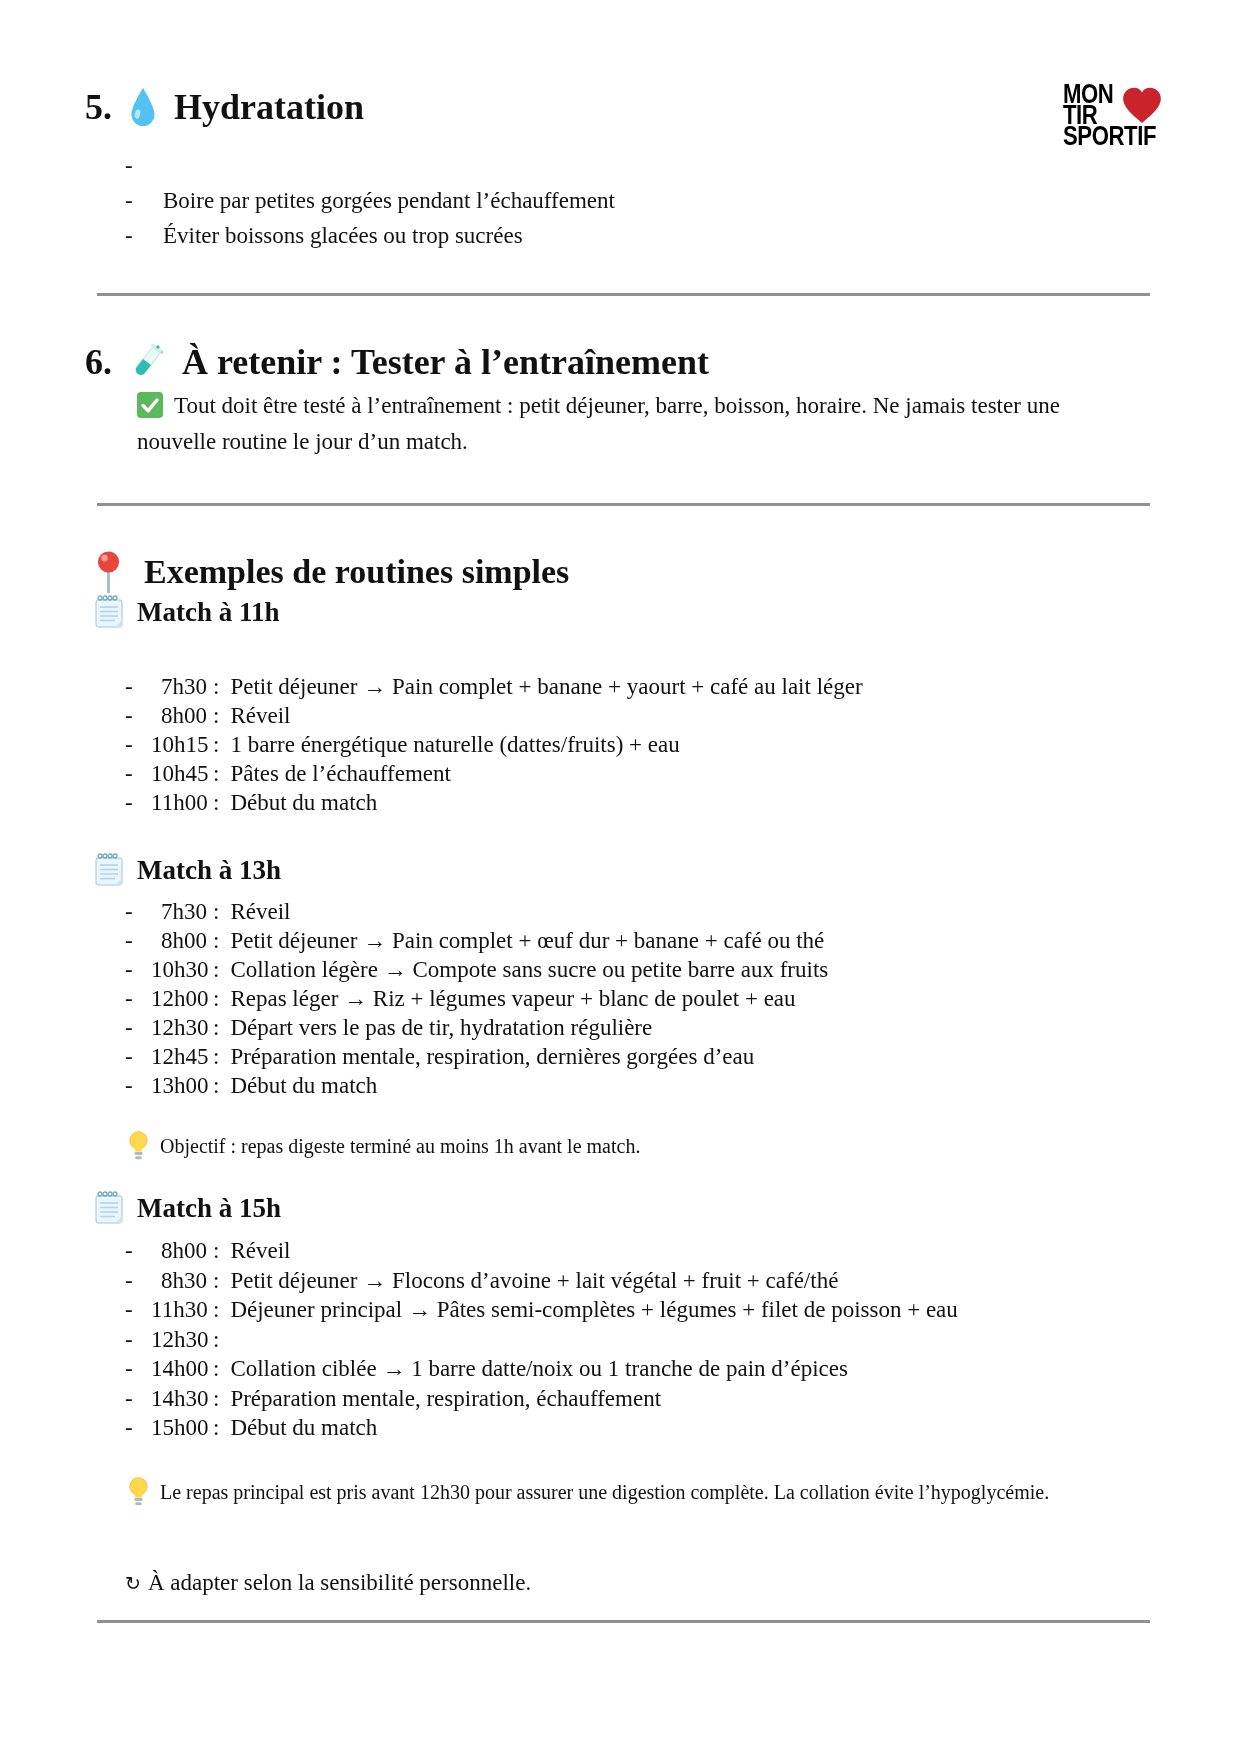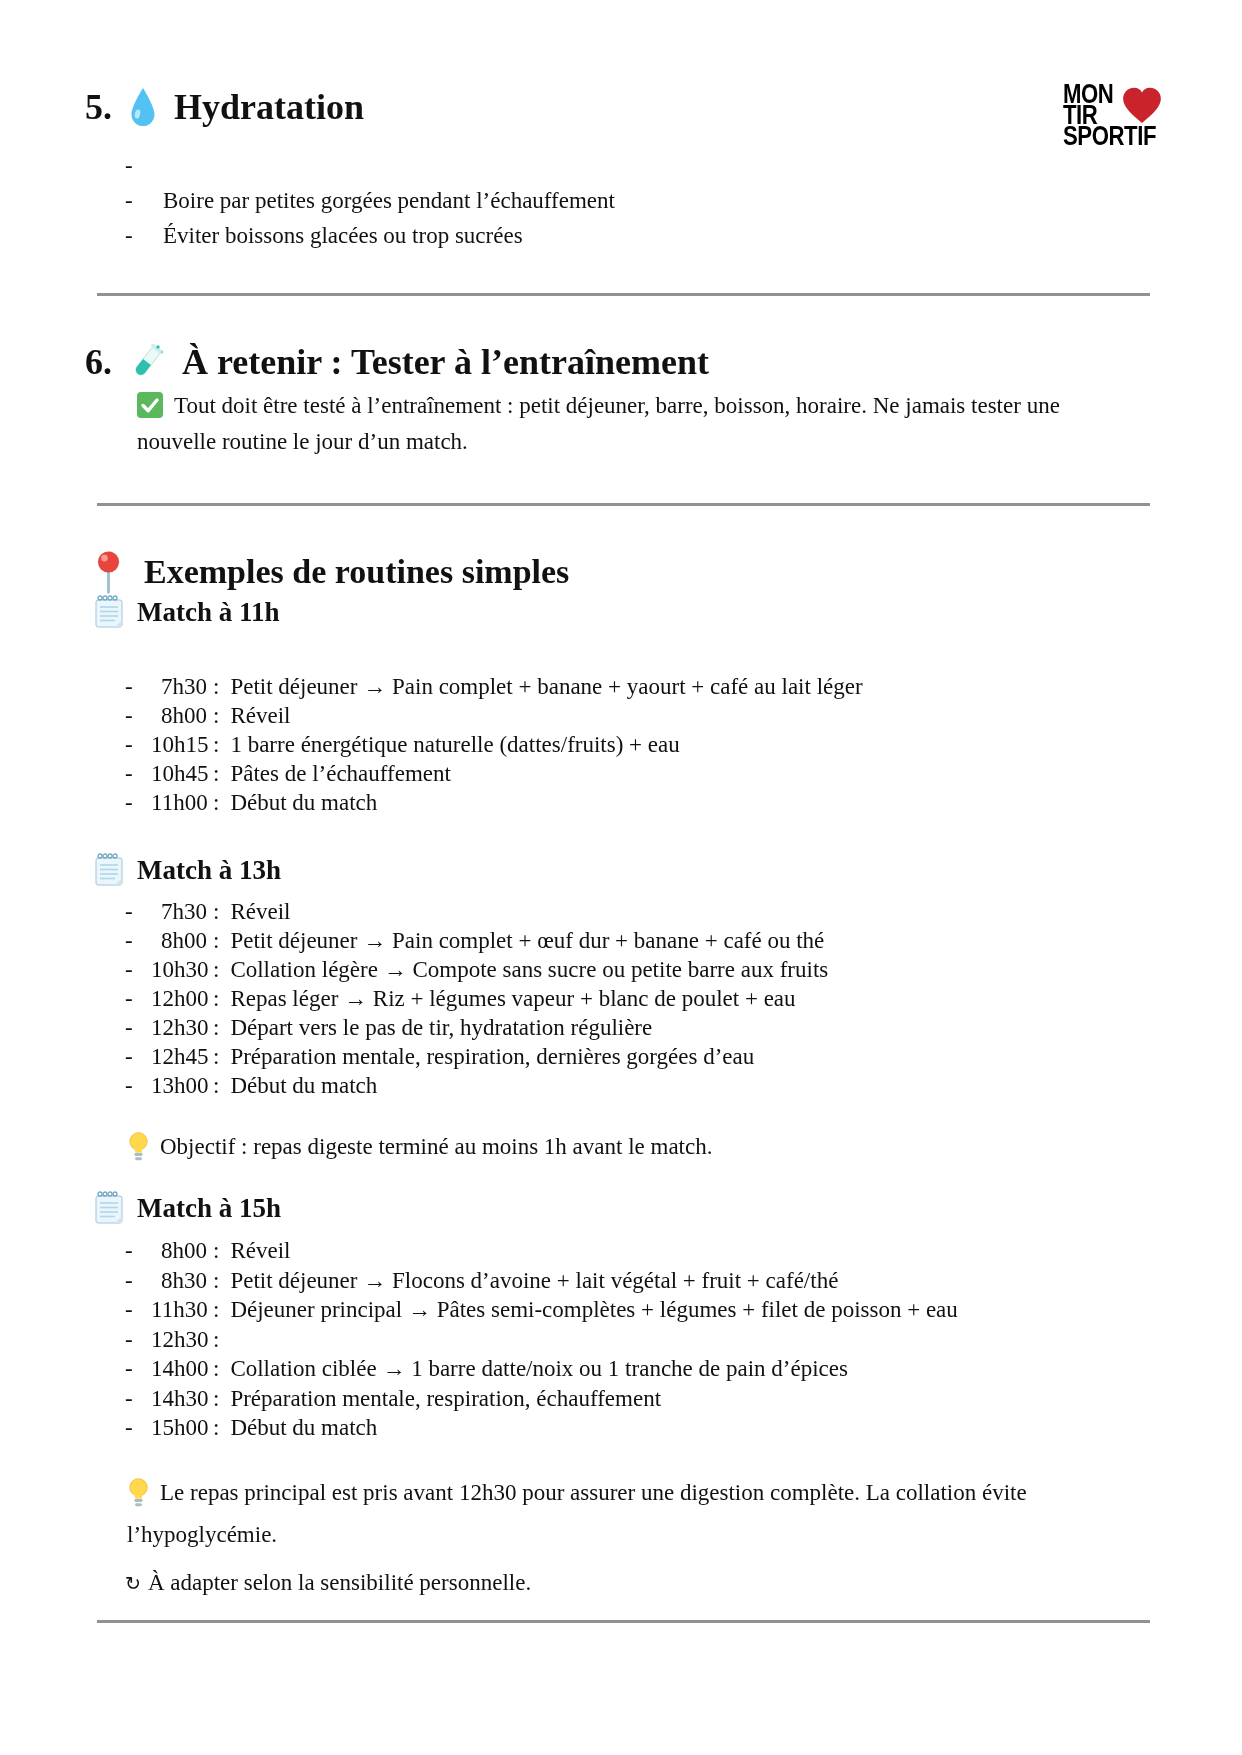--- a/index.html
+++ b/index.html
@@ -42,21 +42,21 @@
 
   
   .routine-list { position:absolute; left:125px; font-size:23px; line-height:29px; }
   .routine-list .row { display:flex; white-space:nowrap; }
   .routine-list .dash { width:26px; }
   .routine-list .time { width:56px; text-align:right; }
   .routine-list .colon { padding:0 6px 0 6px; }
   .routine-list .txt { padding-left:5px; }
 
   
-  .tip { position:absolute; left:127px; font-size:23px; line-height:33px; }
+  .tip { position:absolute; left:127px; font-size:20px; line-height:33px; }
   .tip .icon { vertical-align:-9px; margin-right:10px; }
   .tip2 { width:1000px; }
 
   
   .adapt { position:absolute; left:125px; top:1568px; font-size:23px; line-height:30px; }
   .adapt .refresh {
     font-family:"DejaVu Sans", sans-serif; font-size:19px; margin-right:7px;
   }
 
   

